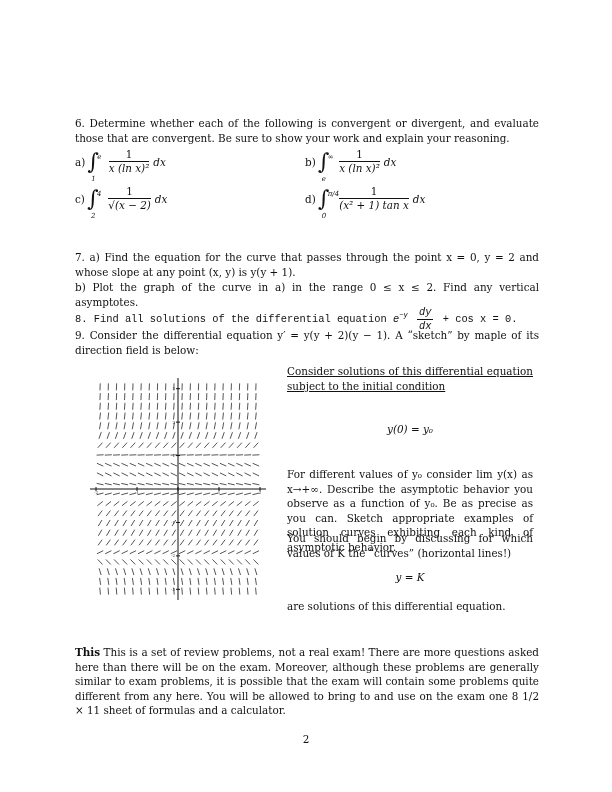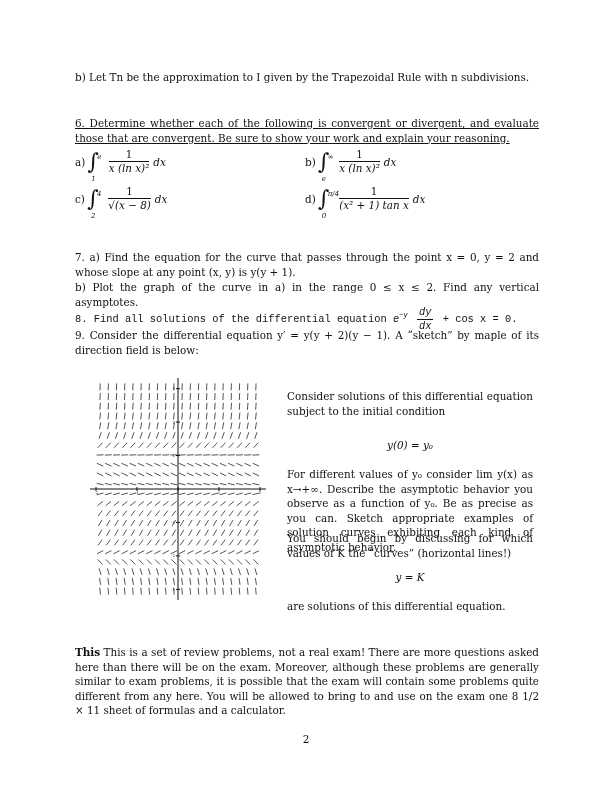--- a/index.html
+++ b/index.html
@@ -20,29 +20,28 @@
   .dx { display:inline-block; vertical-align:middle; font-style:italic; }
   .center { position:absolute; text-align:center; }
   #field { position:absolute; left:90px; top:378px; width:176px; height:222px; }
   .right { position:absolute; left:287px; width:246px; line-height:14.5px; text-align:justify; }
   .sup { font-size:7px; vertical-align:5px; }
 </style>
 </head>
 <body>
 
 <div class="p" style="top:70px;">
-  <div>b) Let Tn be the approximation to I given by the Trapezoidal Rule with n subdivisions.</div>
 </div>
 
-<div class="p" style="top:116px;text-decoration:underline;">6. Determine whether each of the following is convergent or divergent, and evaluate those that are convergent. Be sure to show your work and explain your reasoning.</div>
+<div class="p" style="top:116px;">6. Determine whether each of the following is convergent or divergent, and evaluate those that are convergent. Be sure to show your work and explain your reasoning.</div>
 
 <div id="integrals">
     <div class="int" style="left: 75px; top: 148px;"><span class="lbl">a)</span><span class="sign">∫<span class="lim up">e</span><span class="lim lo">1</span></span><span class="frac"><span class="num">1</span><span class="den">x (ln x)²</span></span><span class="dx">dx</span></div>
     <div class="int" style="left: 305px; top: 148px;"><span class="lbl">b)</span><span class="sign">∫<span class="lim up">∞</span><span class="lim lo">e</span></span><span class="frac"><span class="num">1</span><span class="den">x (ln x)²</span></span><span class="dx">dx</span></div>
-    <div class="int" style="left: 75px; top: 185px;"><span class="lbl">c)</span><span class="sign">∫<span class="lim up">4</span><span class="lim lo">2</span></span><span class="frac"><span class="num">1</span><span class="den">√(x − 8)</span></span><span class="dx">dx</span></div>
+    <div class="int" style="left: 75px; top: 185px;"><span class="lbl">c)</span><span class="sign">∫<span class="lim up">4</span><span class="lim lo">2</span></span><span class="frac"><span class="num">1</span><span class="den">√(x − 2)</span></span><span class="dx">dx</span></div>
     <div class="int" style="left: 305px; top: 185px;"><span class="lbl">d)</span><span class="sign">∫<span class="lim up">π/4</span><span class="lim lo">0</span></span><span class="frac"><span class="num">1</span><span class="den">(x² + 1) tan x</span></span><span class="dx">dx</span></div>
   </div>
 
 <div class="p" style="top:250px;">7. a) Find the equation for the curve that passes through the point x = 0, y = 2 and whose slope at any point (x, y) is y(y + 1).</div>
 <div class="p" style="top:280px;">b) Plot the graph of the curve in a) in the range 0 ≤ x ≤ 2. Find any vertical asymptotes.</div>
 
 <div class="p" style="top:305px; line-height:20px;font-family:Liberation Mono, monospace;">
   <span>8. Find all solutions of the differential equation</span>
   <span class="m">e</span><span class="sup m">−y</span>
   <span class="frac" style="margin:0 3px;">
@@ -514,22 +513,22 @@
     <line x1="86" y1="77.5625" x2="90" y2="77.5625" stroke="#111"></line>
     <text x="85" y="79.0625" font-size="4" text-anchor="end" fill="#333">1</text>
     <line x1="86" y1="144.4375" x2="90" y2="144.4375" stroke="#111"></line>
     <text x="85" y="145.9375" font-size="4" text-anchor="end" fill="#333">-1</text>
     <line x1="86" y1="177.875" x2="90" y2="177.875" stroke="#111"></line>
     <text x="85" y="179.375" font-size="4" text-anchor="end" fill="#333">-2</text>
     <line x1="86" y1="211.3125" x2="90" y2="211.3125" stroke="#111"></line>
     <text x="85" y="212.8125" font-size="4" text-anchor="end" fill="#333">-3</text>
   </svg>
 
-<div class="right" style="top:389px;">Consider solutions of this differential equation subject to the initial condition</div>
-<div class="center m" style="left:287px; width:246px; top:423px;margin-top:16px;">y(0) = y₀</div>
+<div class="right" style="top:364px;text-decoration:underline;">Consider solutions of this differential equation subject to the initial condition</div>
+<div class="center m" style="left:287px; width:246px; top:423px;">y(0) = y₀</div>
 <div class="right" style="top:451px;margin-top:16px;">For different values of y₀ consider lim y(x) as x→+∞. Describe the asymptotic behavior you observe as a function of y₀. Be as precise as you can. Sketch appropriate examples of solution curves exhibiting each kind of asymptotic behavior.</div>
 <div class="right" style="top:531px;">You should begin by discussing for which values of K the “curves” (horizontal lines!)</div>
 <div class="center m" style="left:287px; width:246px; top:571px;">y = K</div>
 <div class="right" style="top:599px;">are solutions of this differential equation.</div>
 
 <div class="p" style="top:645px;">
   <b>This</b>
   <span>This is a set of review problems, not a real exam! There are more questions asked here than there will be on the exam. Moreover, although these problems are generally similar to exam problems, it is possible that the exam will contain some problems quite different from any here. You will be allowed to bring to and use on the exam one 8 1/2 × 11 sheet of formulas and a calculator.</span>
 </div>
 

